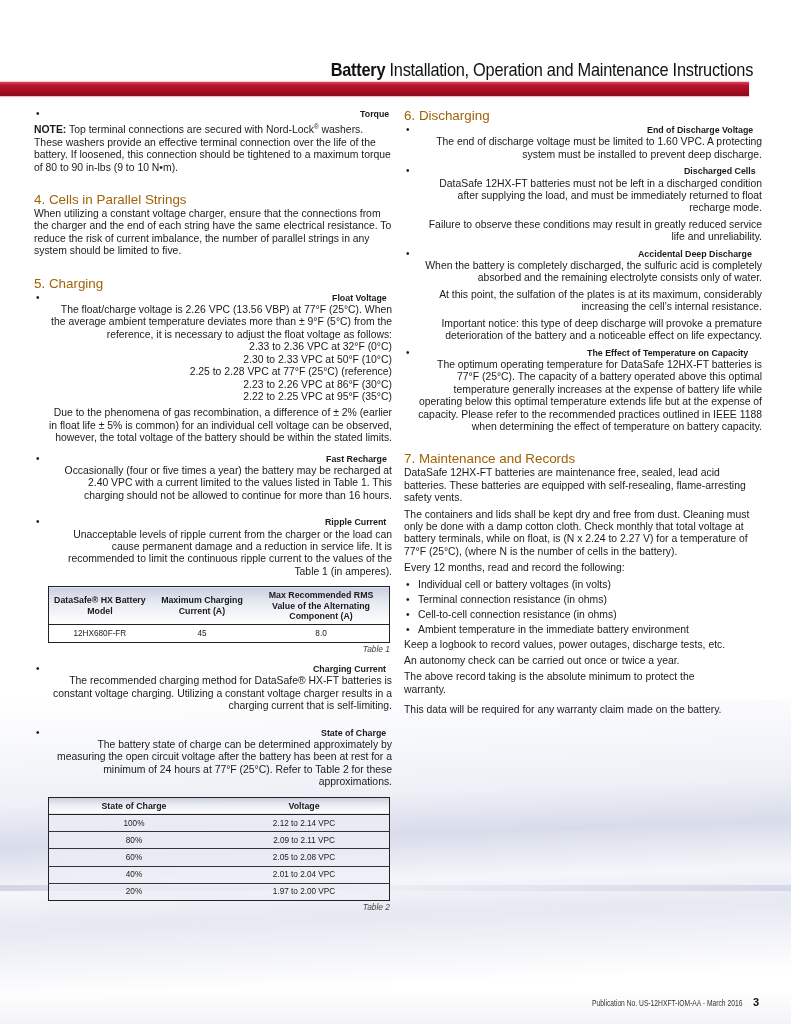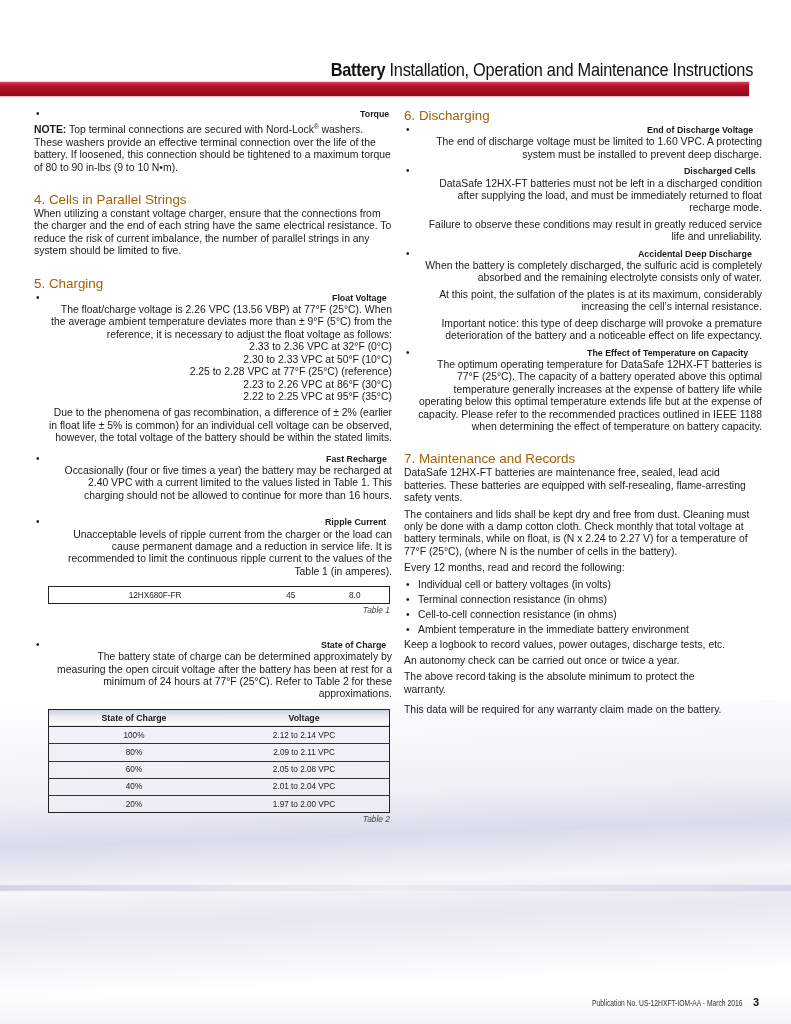--- a/index.html
+++ b/index.html
@@ -124,30 +124,39 @@
   </div>
   <div class="gap14"></div>
   <div class="bullet">
     <span class="btitle">Ripple Current</span>
     <p>Unacceptable levels of ripple current from the charger or the load can cause permanent damage and a reduction in service life. It is recommended to limit the continuous ripple current to the values of the Table 1 (in amperes).</p>
   </div>
   <div class="gap8"></div>
   <div class="table1">
     <table class="t">
       <tbody>
+          <tr>
+        <th style="width:30%">DataSafe® HX Battery Model</th>
+        <th style="width:30%">Maximum Charging Current (A)</th>
+        <th>Max Recommended RMS Value of the Alternating Component (A)</th>
+      </tr>
       <tr>
         <td>12HX680F-FR</td>
         <td>45</td>
         <td>8.0</td>
       </tr>
     </tbody>
       </table>
     <div class="caption">Table  1</div>
   </div>
   <div class="gap8"></div>
+  <div class="bullet">
+    <span class="btitle">Charging Current</span>
+    <p>The recommended charging method for DataSafe® HX-FT batteries is constant voltage charging. Utilizing a constant voltage charger results in a charging current that is self-limiting.</p>
+  </div>
   <div class="gap14"></div>
   <div class="bullet">
     <span class="btitle">State of Charge</span>
     <p>The battery state of charge can be determined approximately by measuring the open circuit voltage after the battery has been at rest for a minimum of 24 hours at 77°F (25°C). Refer to Table 2 for these approximations.</p>
   </div>
   <div class="gap8"></div>
   <div class="table2">
     <table class="t t2">
       <tbody>
           <tr>

